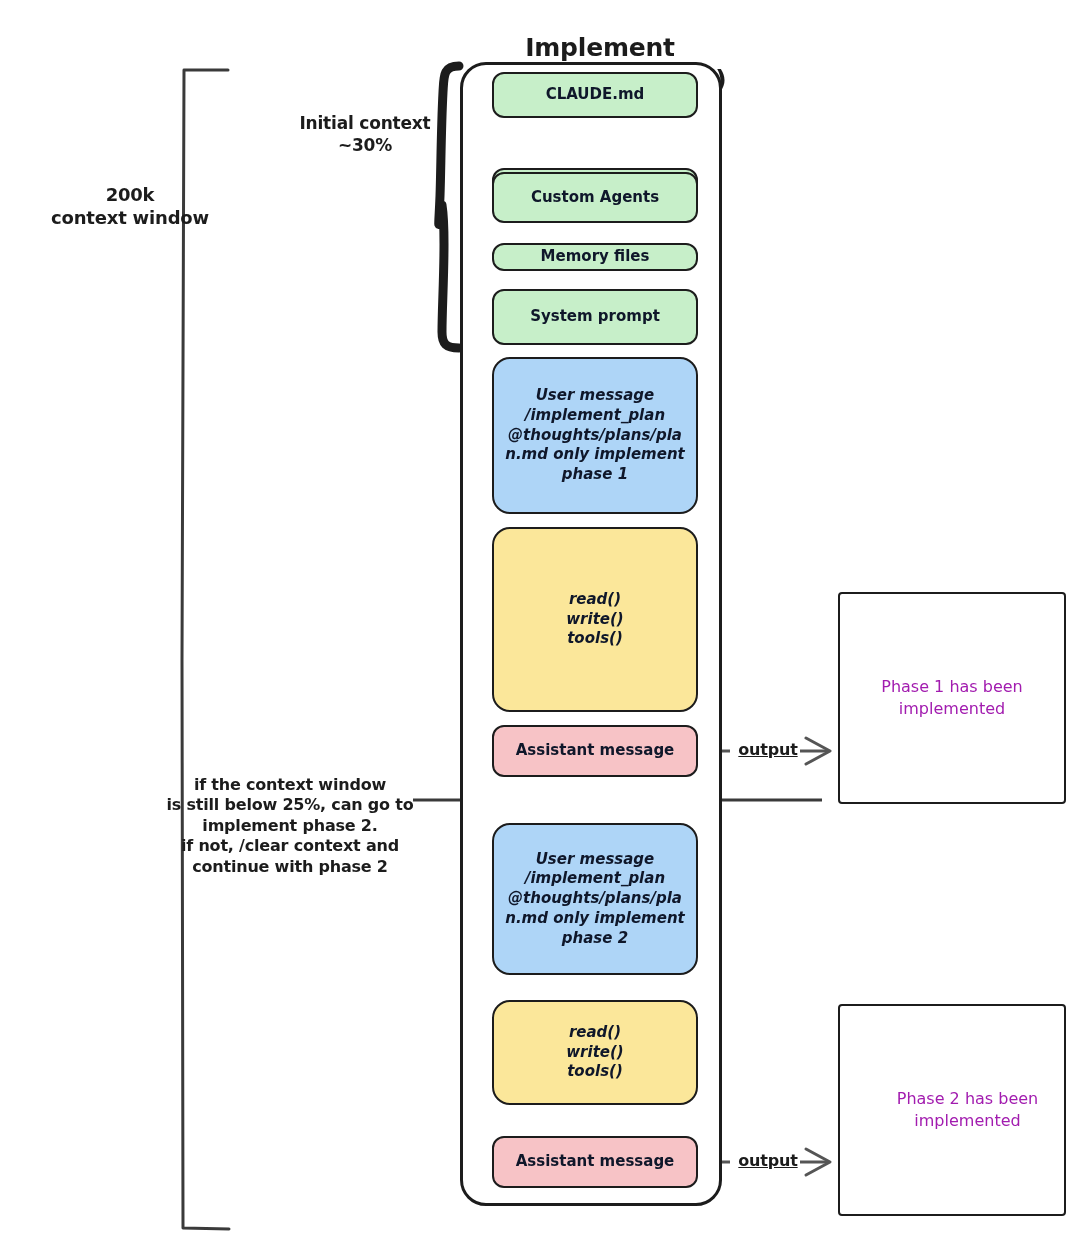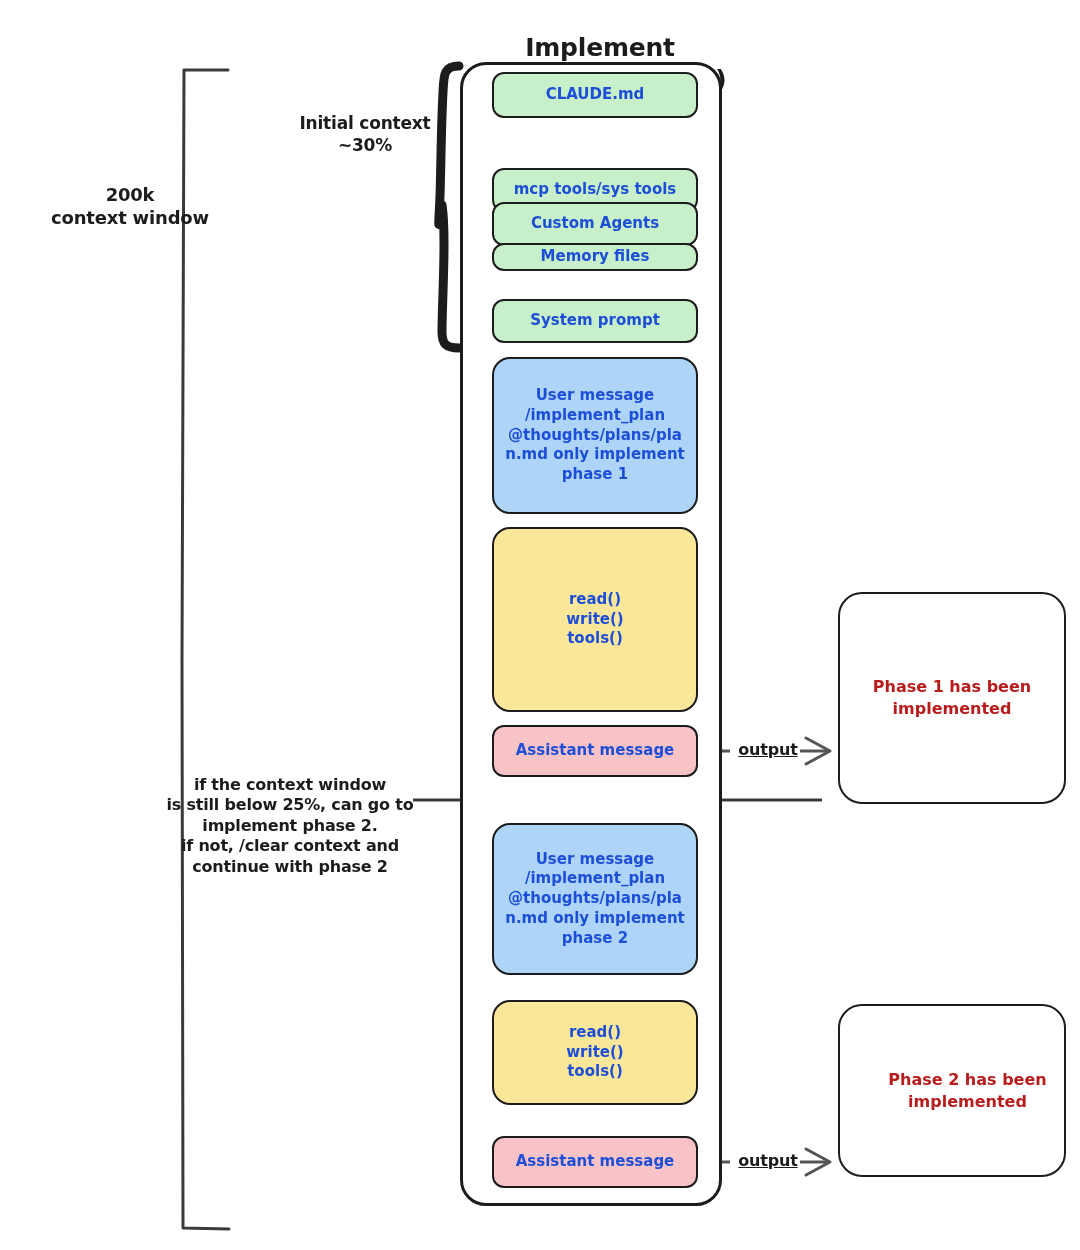--- a/index.html
+++ b/index.html
@@ -86,53 +86,53 @@
     border: 2.5px solid #1c1c1c;
     border-radius: 12px;
     box-sizing: border-box;
     display: flex;
     align-items: center;
     justify-content: center;
     text-align: center;
     font-weight: 700;
     font-size: 15px;
     line-height: 1.32;
-    color: #1d4ed8;
+    color: #0f172a;
     left: 492px;
     width: 206px;
     white-space: pre-line;
     padding: 0 6px;
   }
   .block.green  { background: #c7efc9; }
   .block.blue   { background: #aed5f7; }
   .block.yellow { background: #fbe79a; }
   .block.pink   { background: #f7c3c6; }
 
-  .block.big { border-radius: 18px; }
+  .block.big { border-radius: 18px; font-style: italic; }
 
   
   .outbox {
     left: 838px;
     width: 228px;
     border: 2.5px solid #1c1c1c;
-    border-radius: 24px;
+    border-radius: 4px;
     box-sizing: border-box;
     background: #ffffff;
     display: flex;
     align-items: center;
     justify-content: center;
     text-align: center;
-    font-weight: 700;
+    font-weight: 400;
     font-size: 16px;
     line-height: 1.35;
     white-space: pre-line;
-    color: #b91c1c;
+    color: #a21caf;
   }
   #outbox-1 { top: 592px; height: 212px; }
-  #outbox-2 { top: 1004px; height: 173px; padding-left: 31px; }
+  #outbox-2 { top: 1004px; height: 212px; padding-left: 31px; }
 </style>
 </head>
 <body>
 
 <svg id="canvas" viewBox="0 0 1080 1250">
 
   <path d="M 228 70 L 184 70 L 182 660 L 183 1228 L 229 1229" fill="none" stroke="#3a3a3a" stroke-width="3" stroke-linecap="round" stroke-linejoin="round"></path>
 
   <path d="M 459 66 C 443 66 444 76 443 92 C 441 130 441 168 440 196
            C 439 222 437 240 442 205 C 444 218 444 230 444 244
@@ -164,23 +164,23 @@
 <div class="abs label" id="label-condition">if the context window
 is still below 25%, can go to
 implement phase 2.
 if not, /clear context and
 continue with phase 2</div>
 
 <div class="abs" id="context-container"></div>
 
 <div class="abs block green" id="blk-0" style="top:72px;  height:46px;">CLAUDE.md</div>
 <div class="abs block green" id="blk-1" style="top:128px; height:44px;margin-top:40px;">mcp tools/sys tools</div>
-<div class="abs block green" id="blk-2" style="top:202px; height:44px;border-radius:12px;">Custom Agents</div>
+<div class="abs block green" id="blk-2" style="top:172px; height:51px;border-radius:12px;">Custom Agents</div>
 <div class="abs block green" id="blk-3" style="top:243px; height:28px;">Memory files</div>
-<div class="abs block green" id="blk-4" style="top:299px; height:44px;text-align:right;">System prompt</div>
+<div class="abs block green" id="blk-4" style="top:289px; height:56px;text-align:right;">System prompt</div>
 
 <div class="abs block blue big" id="blk-5" style="top:357px; height:157px;">User message
 /implement_plan
 @thoughts/plans/pla
 n.md only implement
 phase 1</div>
 
 <div class="abs block yellow big" id="blk-6" style="top:527px; height:185px;">read()
 write()
 tools()</div>

